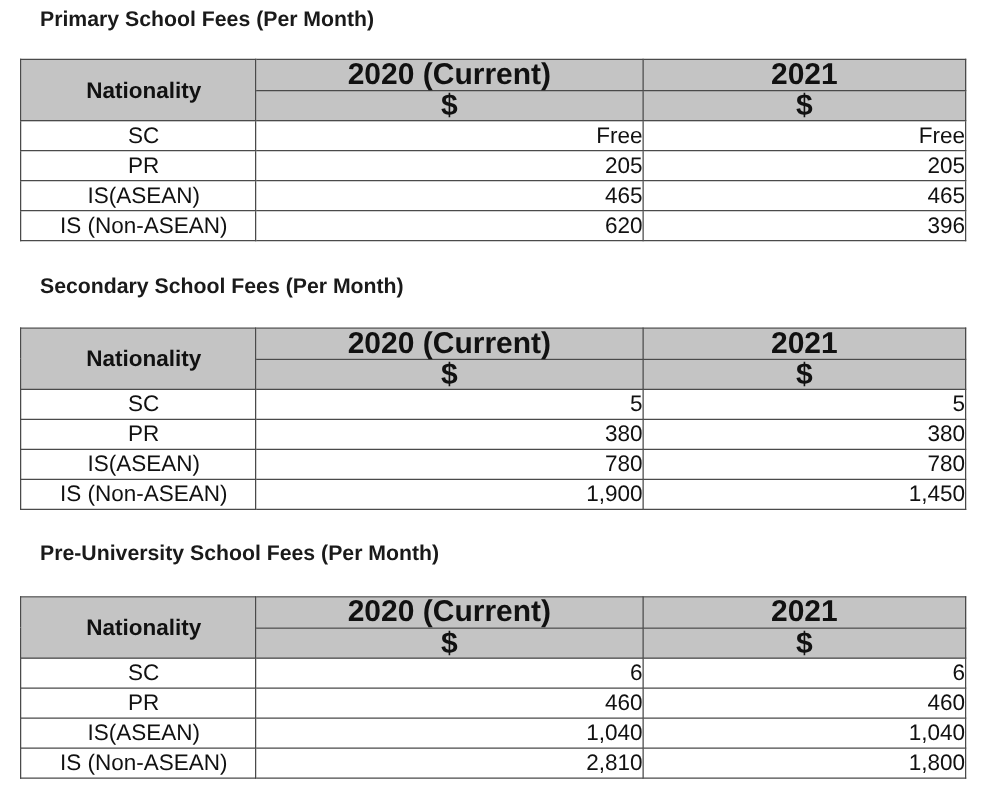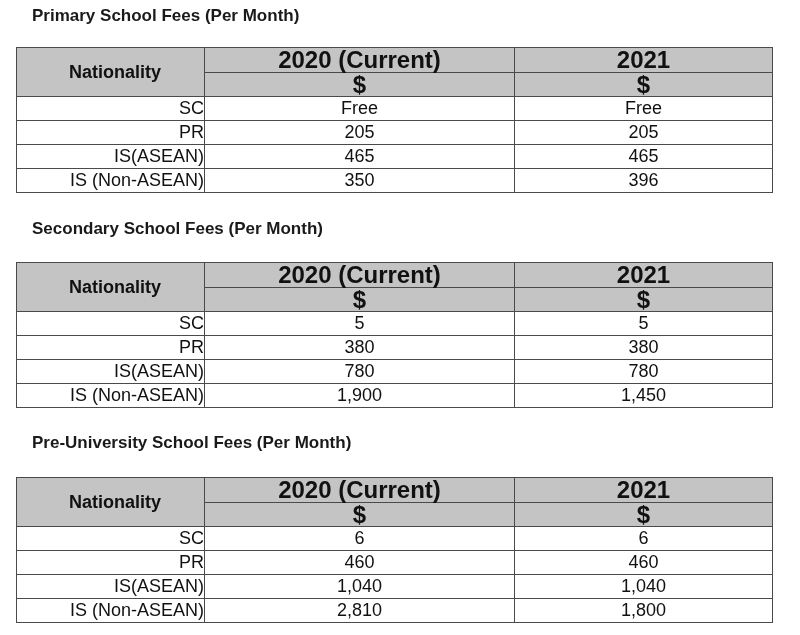--- a/index.html
+++ b/index.html
@@ -8,22 +8,22 @@
   .section-title { position: absolute; left: 32px; font-weight: bold; font-size: 17px; color: #1a1a1a; }
   table.fees { position: absolute; left: 16px; width: 756px; border-collapse: collapse; table-layout: fixed; font-size: 18px; }
   table.fees td, table.fees th { border: 1px solid #4a4a4a; padding: 0; }
   table.fees col.c1 { width: 188px; }
   table.fees col.c2 { width: 310px; }
   table.fees col.c3 { width: 258px; }
   .hdr { background: #c4c4c4; font-weight: bold; }
   .hdr-nat { text-align: center; padding-left: 9px !important; font-size: 18px; height: 48px; }
   .hdr-year, .hdr-cur { text-align: center; height: 23px; line-height: 23px; font-size: 24px; }
   .row td { height: 23px; line-height: 23px; }
-  .row td.nat { text-align: right; padding-left: 9px; margin-left: 46px; }
-  .row td.val { text-align: center; }
+  .row td.nat { text-align: center; padding-left: 9px; margin-left: 46px; }
+  .row td.val { text-align: right; }
 </style>
 </head>
 <body>
 
 <div class="section-title" style="top:6px;">Primary School Fees (Per Month)</div>
 <table class="fees" style="top:47px;">
   <colgroup>
       <col class="c1">
       <col class="c2">
       <col class="c3">
@@ -48,21 +48,21 @@
     <td class="val">205</td>
     <td class="val">205</td>
   </tr>
   <tr class="row">
     <td class="nat">IS(ASEAN)</td>
     <td class="val">465</td>
     <td class="val">465</td>
   </tr>
   <tr class="row">
     <td class="nat">IS (Non-ASEAN)</td>
-    <td class="val">350</td>
+    <td class="val">620</td>
     <td class="val">396</td>
   </tr>
 </tbody>
   </table>
 
 <div class="section-title" style="top:219px;">Secondary School Fees (Per Month)</div>
 <table class="fees" style="top:262px;">
   <colgroup>
       <col class="c1">
       <col class="c2">

